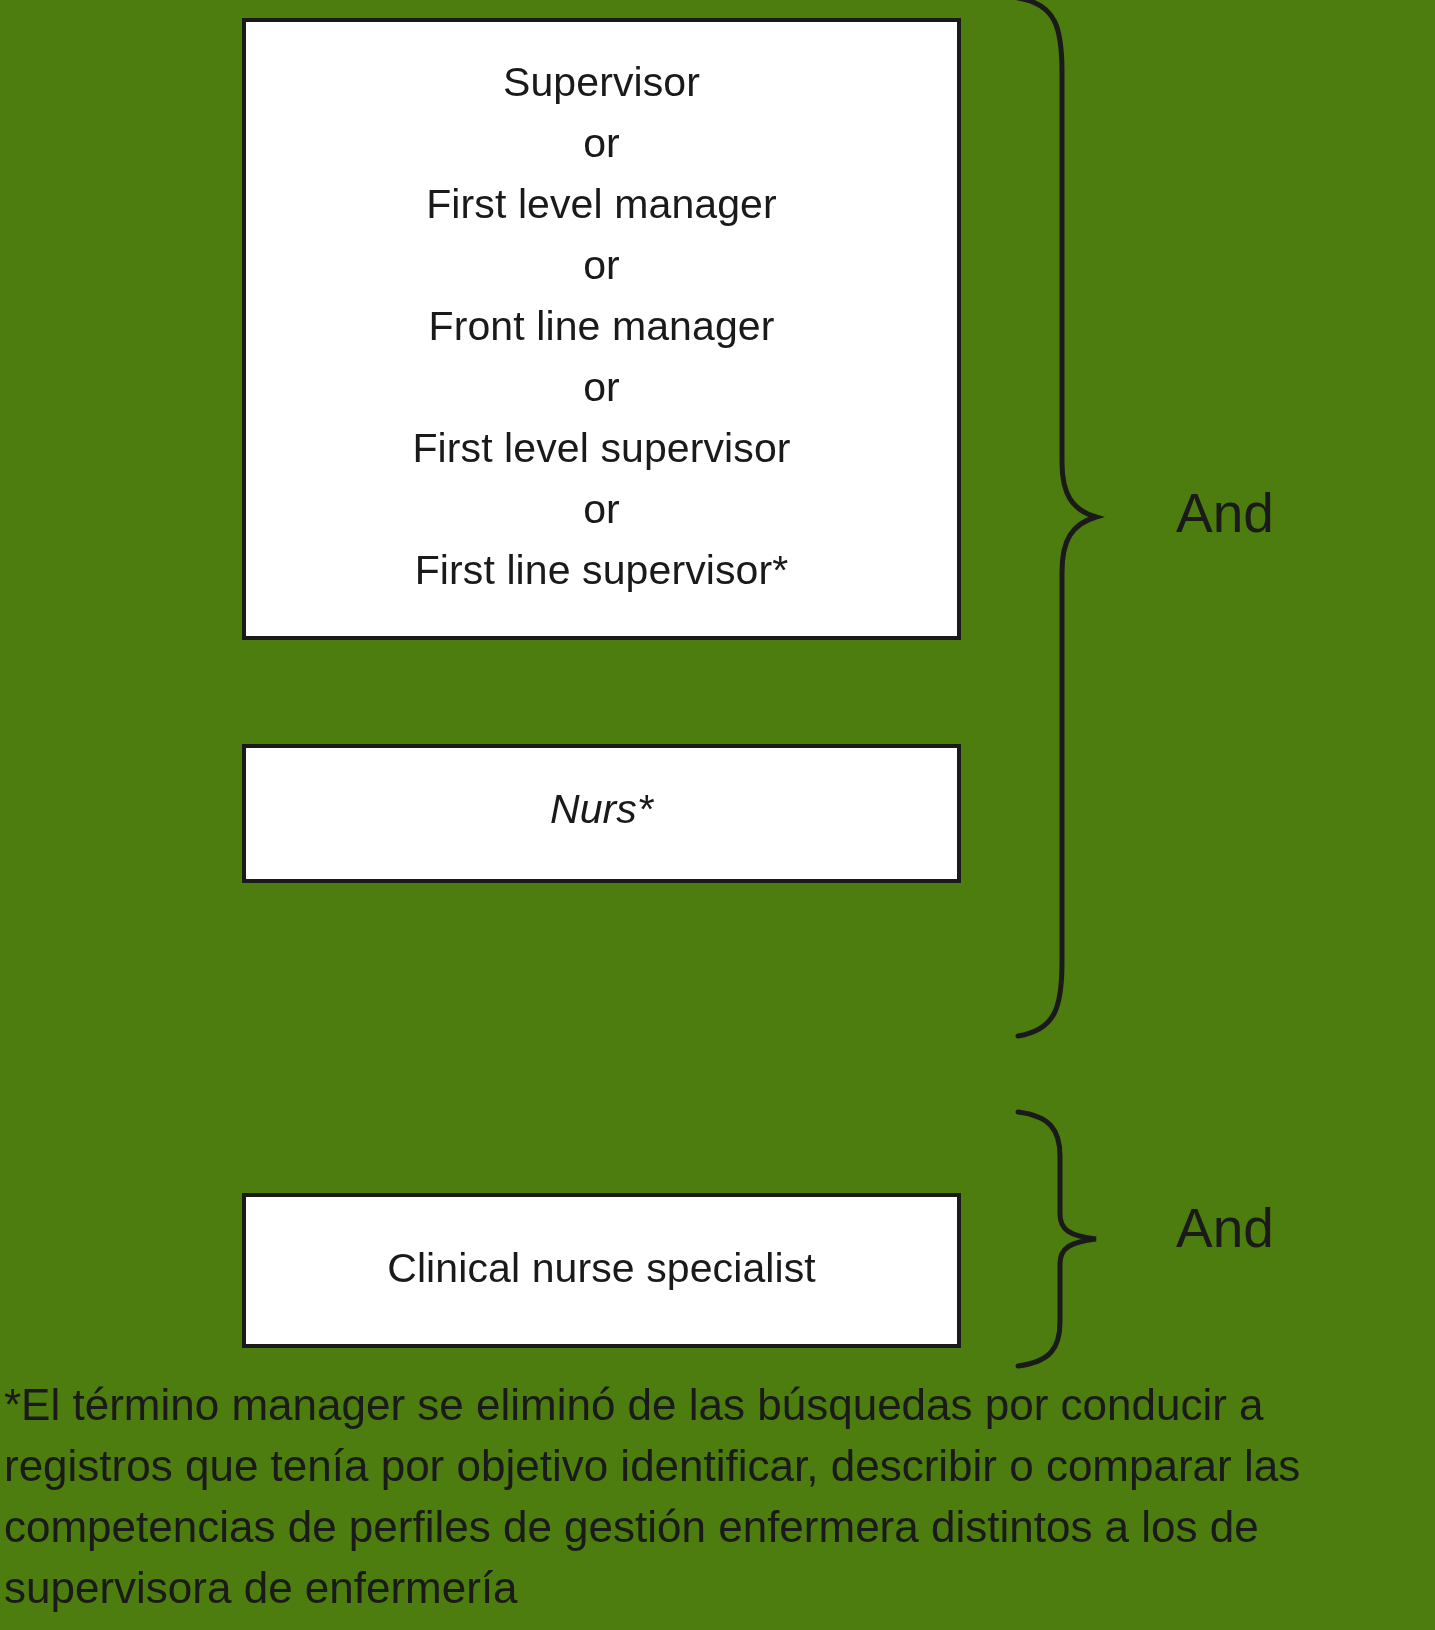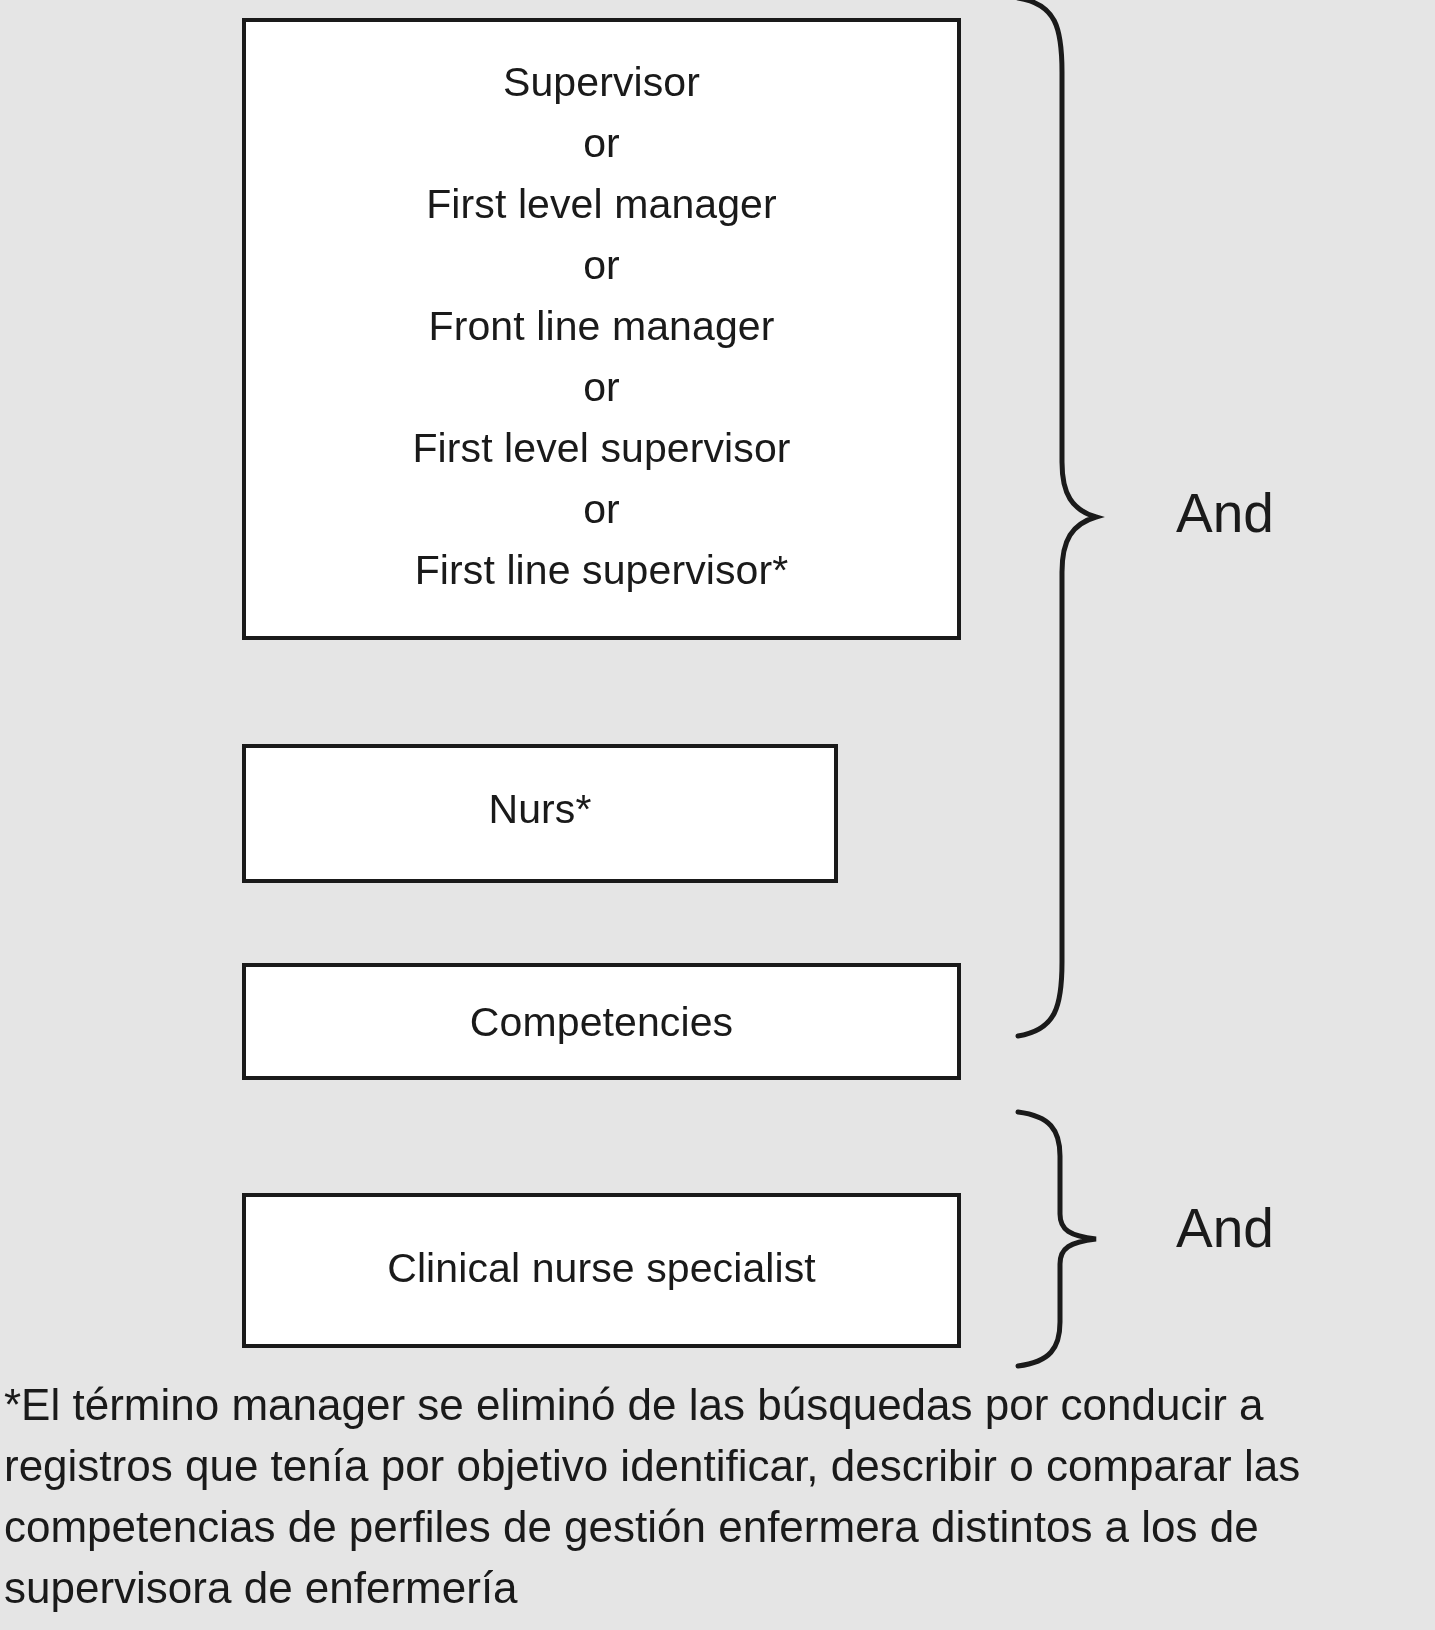--- a/index.html
+++ b/index.html
@@ -8,21 +8,21 @@
     background: #ffffff;
   }
   body {
     font-family: "Liberation Sans", sans-serif;
     color: #000000;
   }
   #page {
     position: relative;
     width: 1435px;
     height: 1630px;
-    background: #e5e5e5;
+    background: #4d7c0f;
     overflow: hidden;
   }
 
   .box {
     position: absolute;
     box-sizing: border-box;
     border: 4px solid #1a1a1a;
     background: #ffffff;
     display: flex;
     align-items: center;
@@ -33,21 +33,21 @@
   .box-text {
     font-size: 41px;
     line-height: 61px;
     color: #1a1a1a;
     white-space: pre-line;
     letter-spacing: 0.1px;
   }
 
   
   #box-criteria  { left: 242px; top: 18px;   width: 719px; height: 622px; }
-  #box-nurs      { left: 242px; top: 744px;  width: 596px; height: 139px; }
+  #box-nurs      { left: 242px; top: 744px;  width: 719px; height: 139px; font-style: italic; }
   #box-comp      { left: 242px; top: 963px;  width: 719px; height: 117px; }
   #box-cns       { left: 242px; top: 1193px; width: 719px; height: 155px; }
 
   #box-criteria .box-text { margin-top: -6px; }
   #box-nurs .box-text     { margin-top: -8px; }
   #box-comp .box-text     { margin-top: 2px; }
   #box-cns .box-text      { margin-top: -4px; }
 
   
   .brace-svg {
@@ -100,23 +100,20 @@
 or
 First level supervisor
 or
 First line supervisor*</div>
   </div>
 
   <div class="box" id="box-nurs">
     <div class="box-text">Nurs*</div>
   </div>
 
-  <div class="box" id="box-comp">
-    <div class="box-text">Competencies</div>
-  </div>
 
   <div class="box" id="box-cns">
     <div class="box-text">Clinical nurse specialist</div>
   </div>
 
   <svg class="brace-svg" id="brace-top" viewBox="0 0 105 1046" preserveAspectRatio="none">
     <path class="brace-path" d="M 8 4
              C 46 10, 52 34, 52 78
              L 52 468
              C 52 500, 62 516, 86 523

